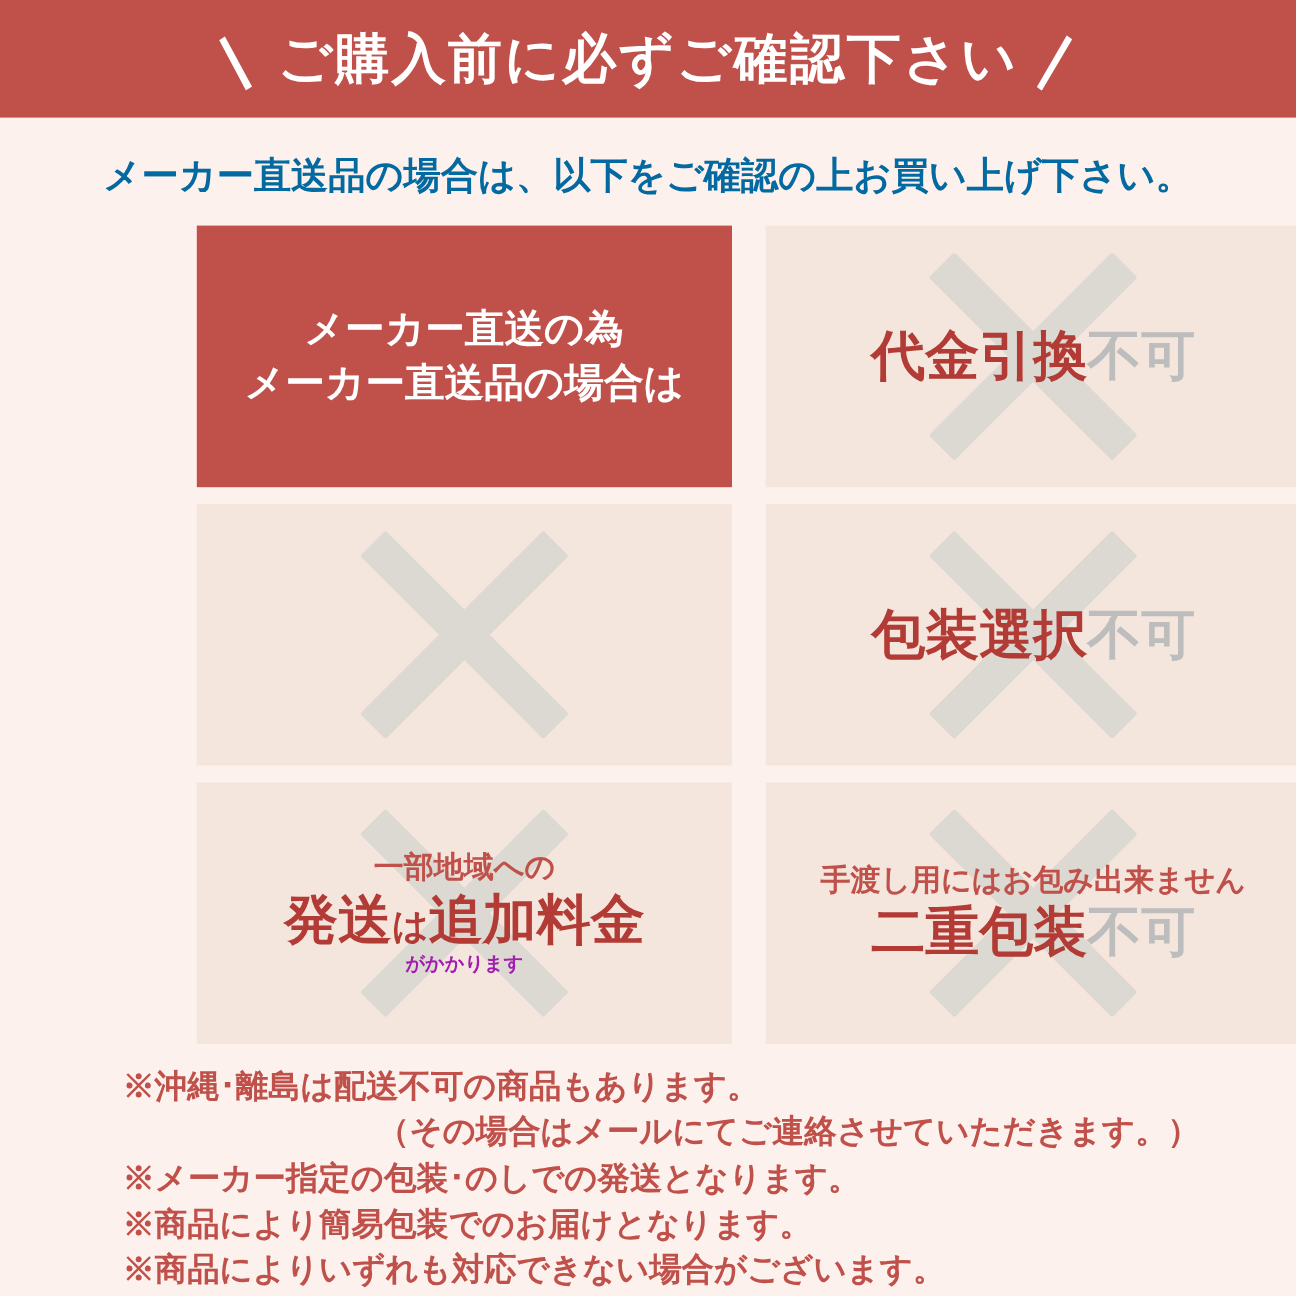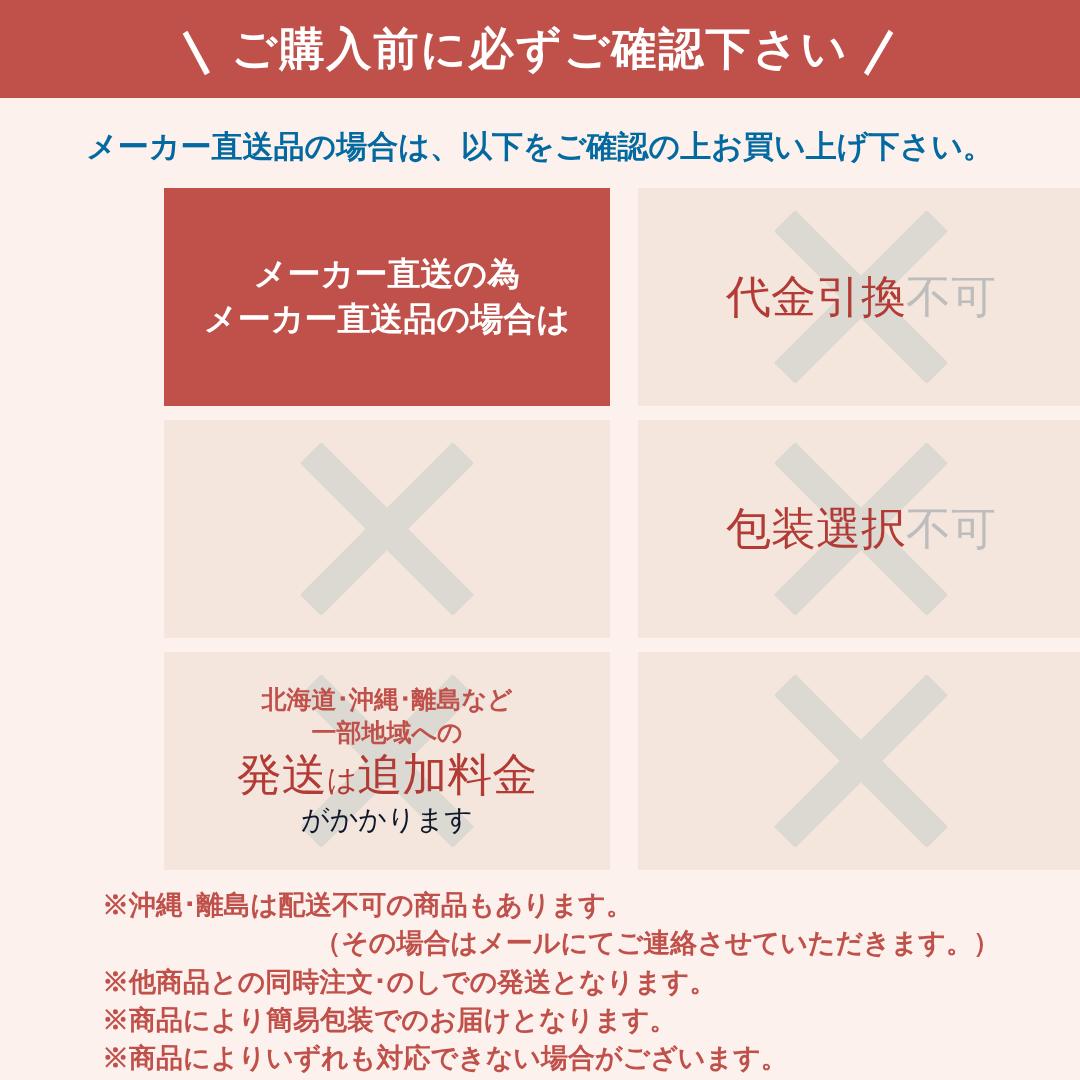--- a/index.html
+++ b/index.html
@@ -120,36 +120,36 @@
   }
   .t-small {
     color: #c0504a;
     font-size: 25px;
     font-weight: bold;
     line-height: 1.3;
     white-space: nowrap;
   }
   .t-big {
     font-size: 45px;
-    font-weight: normal;
+    font-weight: bold;
     color: #b23b36;
     white-space: nowrap;
     line-height: 1.2;
   }
   .t-big .muted {
     color: #bdbdbd;
   }
   .t-big .mid {
     font-size: 30px;
     color: #b23b36;
   }
   .t-tiny {
-    font-size: 28px;
-    font-weight: normal;
-    color: #0f172a;
+    font-size: 16px;
+    font-weight: bold;
+    color: #a21caf;
     line-height: 1.3;
     white-space: nowrap;
   }
 
   
   .notes {
     width: 920px;
     margin: 16px auto 0 auto;
     color: #c0504a;
     font-size: 27px;
@@ -216,39 +216,44 @@
         </div>
       </div>
     </div>
 
     <div class="cell">
       <div class="xmark">
           <span class="a"></span>
           <span class="b"></span>
         </div>
       <div class="cell-inner">
-        <div class="t-small">北海道･沖縄･離島など</div>
         <div class="t-small">一部地域への</div>
         <div class="t-big">
           <span>発送</span><span class="mid">は</span><span>追加料金</span>
         </div>
         <div class="t-tiny">がかかります</div>
       </div>
     </div>
 
     <div class="cell">
       <div class="xmark">
           <span class="a"></span>
           <span class="b"></span>
         </div>
+      <div class="cell-inner">
+        <div class="t-small">手渡し用にはお包み出来ません</div>
+        <div class="t-big">
+          <span>二重包装</span><span class="muted">不可</span>
+        </div>
+      </div>
     </div>
 
   </div>
 
   <div class="notes">
     <div class="note-line">※沖縄･離島は配送不可の商品もあります。</div>
     <div class="note-line indent">（その場合はメールにてご連絡させていただきます。）</div>
-    <div class="note-line">※他商品との同時注文･のしでの発送となります。</div>
+    <div class="note-line">※メーカー指定の包装･のしでの発送となります。</div>
     <div class="note-line">※商品により簡易包装でのお届けとなります。</div>
     <div class="note-line">※商品によりいずれも対応できない場合がございます。</div>
   </div>
 
 </div>
 
 </body></html>

